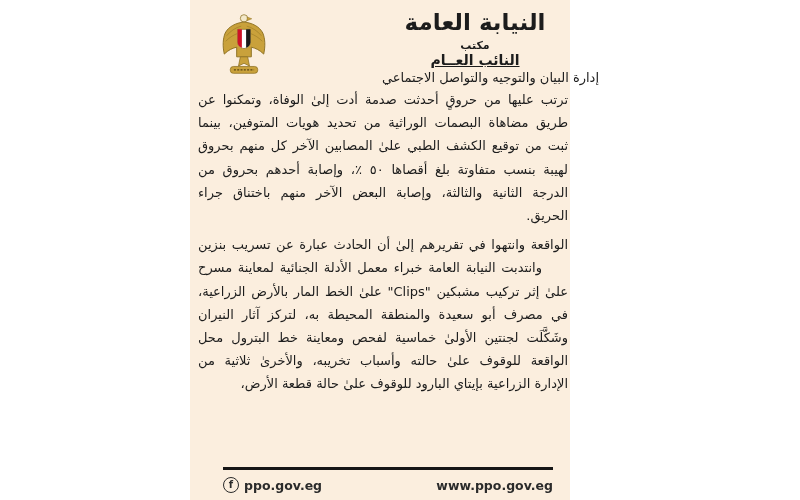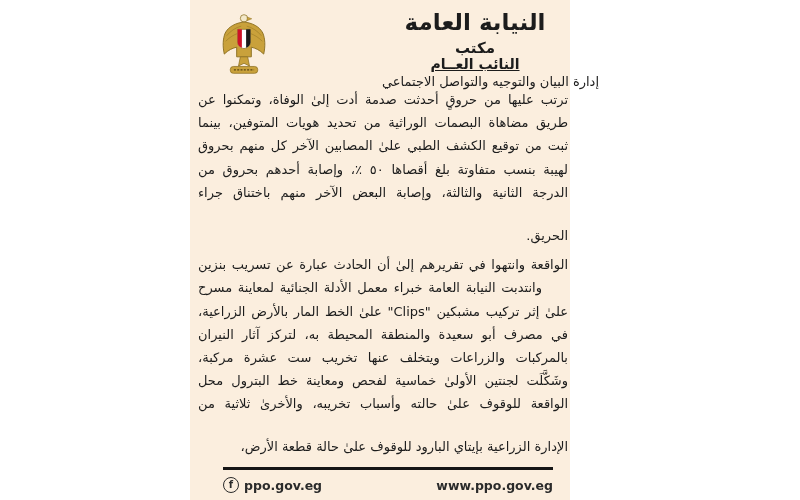--- a/index.html
+++ b/index.html
@@ -14,35 +14,35 @@
   
   .emblem{position:absolute;left:26px;top:11px;line-height:0;}
   .masthead{
     position:absolute;right:2px;top:8px;width:186px;text-align:center;
     color:var(--text,#1C1C1C);
   }
   .calligraphy{
     font-size:23px;font-weight:bold;line-height:1.25;
     font-family:"DejaVu Sans",sans-serif;
   }
-  .office{font-size:15px;font-weight:bold;margin-top:3px;line-height:1.1;}
+  .office{font-size:11px;font-weight:bold;margin-top:3px;line-height:1.1;}
   .ag{font-size:14px;font-weight:bold;line-height:1.15;text-decoration:underline;}
   .dept{font-size:13px;margin-top:3px;white-space:nowrap;line-height:1.1;}
   
   .body-text{
     position:absolute;top:88px;left:8px;right:2px;direction:rtl;
     color:var(--text,#1C1C1C);font-size:13px;
   }
   .para{margin:0;}
   .para.p2{margin-top:6px;}
   .line{
     height:23.2px;line-height:23.2px;overflow:hidden;
     text-align:justify;text-align-last:justify;
   }
-  .line.end{text-align-last:right;margin-top:20px;}
+  .line.end{text-align-last:right;}
   .para.p2 .line.first{padding-right:26px;}
   
   .rule{
     position:absolute;top:467px;left:33px;width:330px;
     border-top:3px solid var(--divider,#161616);
   }
   .footer-row{
     position:absolute;top:477px;left:33px;width:330px;
     display:flex;justify-content:space-between;align-items:center;
     direction:ltr;color:#2B2B2B;font-size:12.5px;font-weight:600;
@@ -90,21 +90,20 @@
         <div class="line">ثبت من توقيع الكشف الطبي علىٰ المصابين الآخر كل منهم بحروق</div>
         <div class="line">لهيبة بنسب متفاوتة بلغ أقصاها ٥٠ ٪، وإصابة أحدهم بحروق من</div>
         <div class="line">الدرجة الثانية والثالثة، وإصابة البعض الآخر منهم باختناق جراء</div>
         <div class="line end">الحريق.</div>
       </div>
       <div class="para p2">
         <div class="line">الواقعة وانتهوا في تقريرهم إلىٰ أن الحادث عبارة عن تسريب بنزين</div>
         <div class="line first">وانتدبت النيابة العامة خبراء معمل الأدلة الجنائية لمعاينة مسرح</div>
         <div class="line">علىٰ إثر تركيب مشبكين "Clips" علىٰ الخط المار بالأرض الزراعية، وأن</div>
         <div class="line">في مصرف أبو سعيدة والمنطقة المحيطة به، لتركز آثار النيران</div>
-        <div class="line">بالمركبات والزراعات ويتخلف عنها تخريب ست عشرة مركبة،</div>
         <div class="line">وشَكَّلَت لجنتين الأولىٰ خماسية لفحص ومعاينة خط البترول محل</div>
         <div class="line">الواقعة للوقوف علىٰ حالته وأسباب تخريبه، والأخرىٰ ثلاثية من</div>
         <div class="line end">الإدارة الزراعية بإيتاي البارود للوقوف علىٰ حالة قطعة الأرض،</div>
       </div>
     </div>
 
     <div class="rule"></div>
     <div class="footer-row">
       <span class="fb">
         <span class="fb-icon">f</span>

